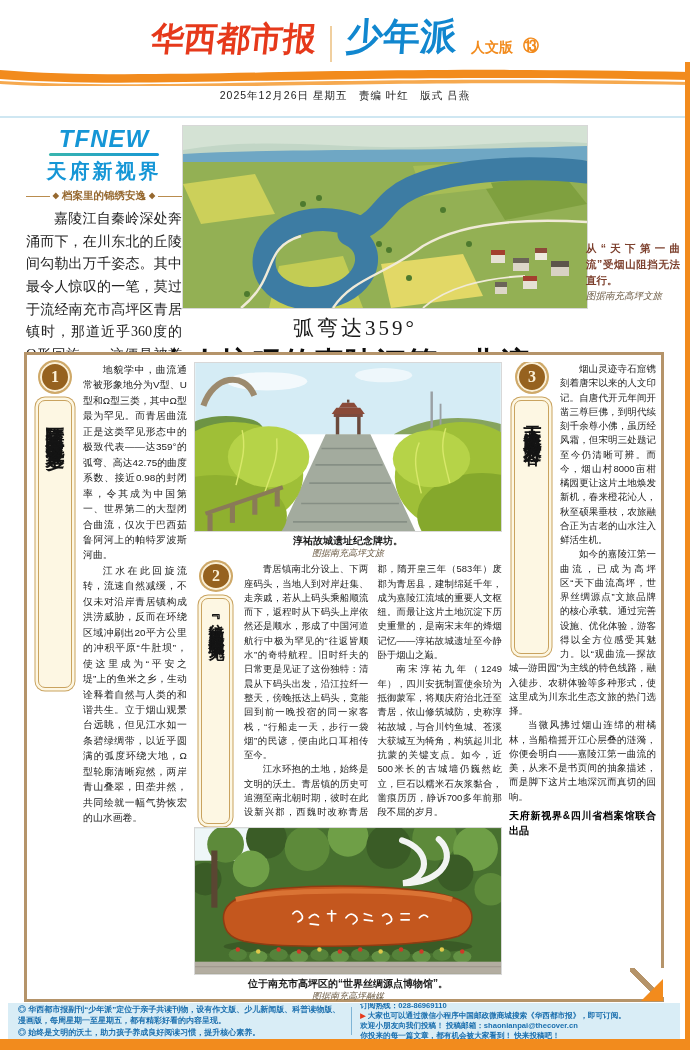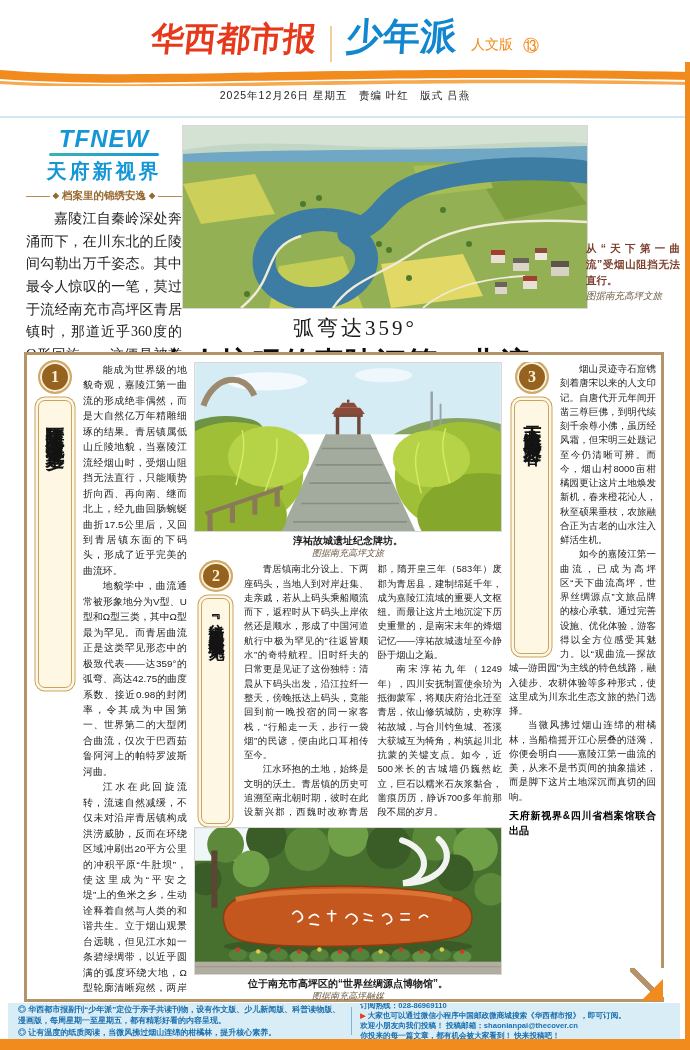--- a/index.html
+++ b/index.html
@@ -3,21 +3,21 @@
 <meta charset="utf-8">
 <style>
   html,body{margin:0;padding:0;background:#fff;}
   .page{position:relative;width:690px;height:1050px;background:#fff;overflow:hidden;
         font-family:"Liberation Sans",sans-serif;color:#1c1c1c;}
   
   .masthead{height:54px;display:flex;align-items:flex-end;justify-content:center;gap:14px;padding-top:8px;}
   .paper-name{font-family:"Liberation Serif",serif;font-size:33px;font-weight:bold;color:#e6391b;transform:skewX(-6deg);}
   .mast-div{width:2px;height:36px;background:#f0cf9f;}
   .edition-name{font-family:"Liberation Serif",serif;font-size:37px;font-weight:bold;color:#1187cf;transform:skewX(-4deg);}
-  .edition-meta{display:flex;align-items:flex-start;gap:10px;color:#f28b1d;font-weight:normal;font-size:14px;padding-bottom:5px;}
+  .edition-meta{display:flex;align-items:flex-end;gap:10px;color:#f28b1d;font-weight:bold;font-size:14px;padding-bottom:5px;}
   .page-badge{font-size:16px;}
   .swoosh{display:block;}
   .dateline{text-align:center;font-size:10.5px;color:#222;padding:3px 0 13px;border-bottom:2px solid #cfe7f2;letter-spacing:1px;}
   
   .feature{display:flex;gap:0;padding:7px 4px 0 26px;height:184px;}
   .brand-col{width:156px;}
   .logo-en{text-align:center;font-style:italic;font-weight:bold;font-size:24px;color:#1596d6;letter-spacing:1px;}
   .logo-swash{height:3px;width:70%;margin:0 auto;background:linear-gradient(90deg,#39b5ae,#1596d6);border-radius:3px;}
   .logo-cn{text-align:center;font-family:"Liberation Serif",serif;font-size:20px;font-weight:bold;color:#1596d6;letter-spacing:3px;margin-top:2px;}
   .tagline{display:flex;align-items:center;gap:3px;color:#96682f;font-weight:bold;font-size:10.5px;margin:4px 0 5px;}
@@ -171,21 +171,20 @@
   </div>
 
   <div class="main-box">
 
     <div class="colA">
       <div class="strip">
         <div class="coin">1</div>
         <div class="vtitle vt-s1">嘉陵江第一曲流孕育鱼米之乡</div>
       </div>
       <div class="colA-text">
-        <p>能成为世界级的地貌奇观，嘉陵江第一曲流的形成绝非偶然，而是大自然亿万年精雕细琢的结果。青居镇属低山丘陵地貌，当嘉陵江流经烟山时，受烟山阻挡无法直行，只能顺势折向西、再向南、继而北上，经九曲回肠蜿蜒曲折17.5公里后，又回到青居镇东面的下码头，形成了近乎完美的曲流环。</p>
         <p>地貌学中，曲流通常被形象地分为V型、U型和Ω型三类，其中Ω型最为罕见。而青居曲流正是这类罕见形态中的极致代表——达359°的弧弯、高达42.75的曲度系数、接近0.98的封闭率，令其成为中国第一、世界第二的大型闭合曲流，仅次于巴西茹鲁阿河上的帕特罗波斯河曲。</p>
         <p>江水在此回旋流转，流速自然减缓，不仅未对沿岸青居镇构成洪涝威胁，反而在环绕区域冲刷出20平方公里的冲积平原“牛肚坝”，使这里成为“平安之堤”上的鱼米之乡，生动诠释着自然与人类的和谐共生。立于烟山观景台远眺，但见江水如一条碧绿绸带，以近乎圆满的弧度环绕大地，Ω型轮廓清晰宛然，两岸青山叠翠，田垄井然，共同绘就一幅气势恢宏的山水画卷。</p>
       </div>
     </div>
 
     <div class="colB">
       <div>
         <svg width="306" height="168" viewBox="0 0 300 165">
           <rect width="300" height="70" fill="#d5ecf5"></rect>
           <ellipse cx="70" cy="18" rx="40" ry="9" fill="#ffffff" opacity="0.7"></ellipse>
@@ -325,21 +324,21 @@
     </div>
 
     <div class="cut"></div>
   </div>
 
   <div class="corner-orange"></div>
 
   <div class="footer">
     <div class="footer-left">
       <div>◎ 华西都市报副刊“少年派”定位于亲子共读刊物，设有作文版、少儿新闻版、科普读物版、漫画版，每周星期一至星期五，都有精彩好看的内容呈现。</div>
-      <div>◎ 让有温度的纸质阅读，当微风拂过烟山连绵的柑橘林，提升核心素养。</div>
+      <div>◎ 始终是文明的沃土，助力孩子养成良好阅读习惯，提升核心素养。</div>
     </div>
     <div class="footer-div"></div>
     <div class="footer-right">
       <div>订阅热线：028-86969110</div>
       <div><span class="arrow">▶</span><span>大家也可以通过微信小程序中国邮政微商城搜索《华西都市报》，即可订阅。</span></div>
       <div>欢迎小朋友向我们投稿！ 投稿邮箱：shaonianpai@thecover.cn</div>
       <div>你投来的每一篇文章，都有机会被大家看到！ 快来投稿吧！</div>
     </div>
   </div>
 

